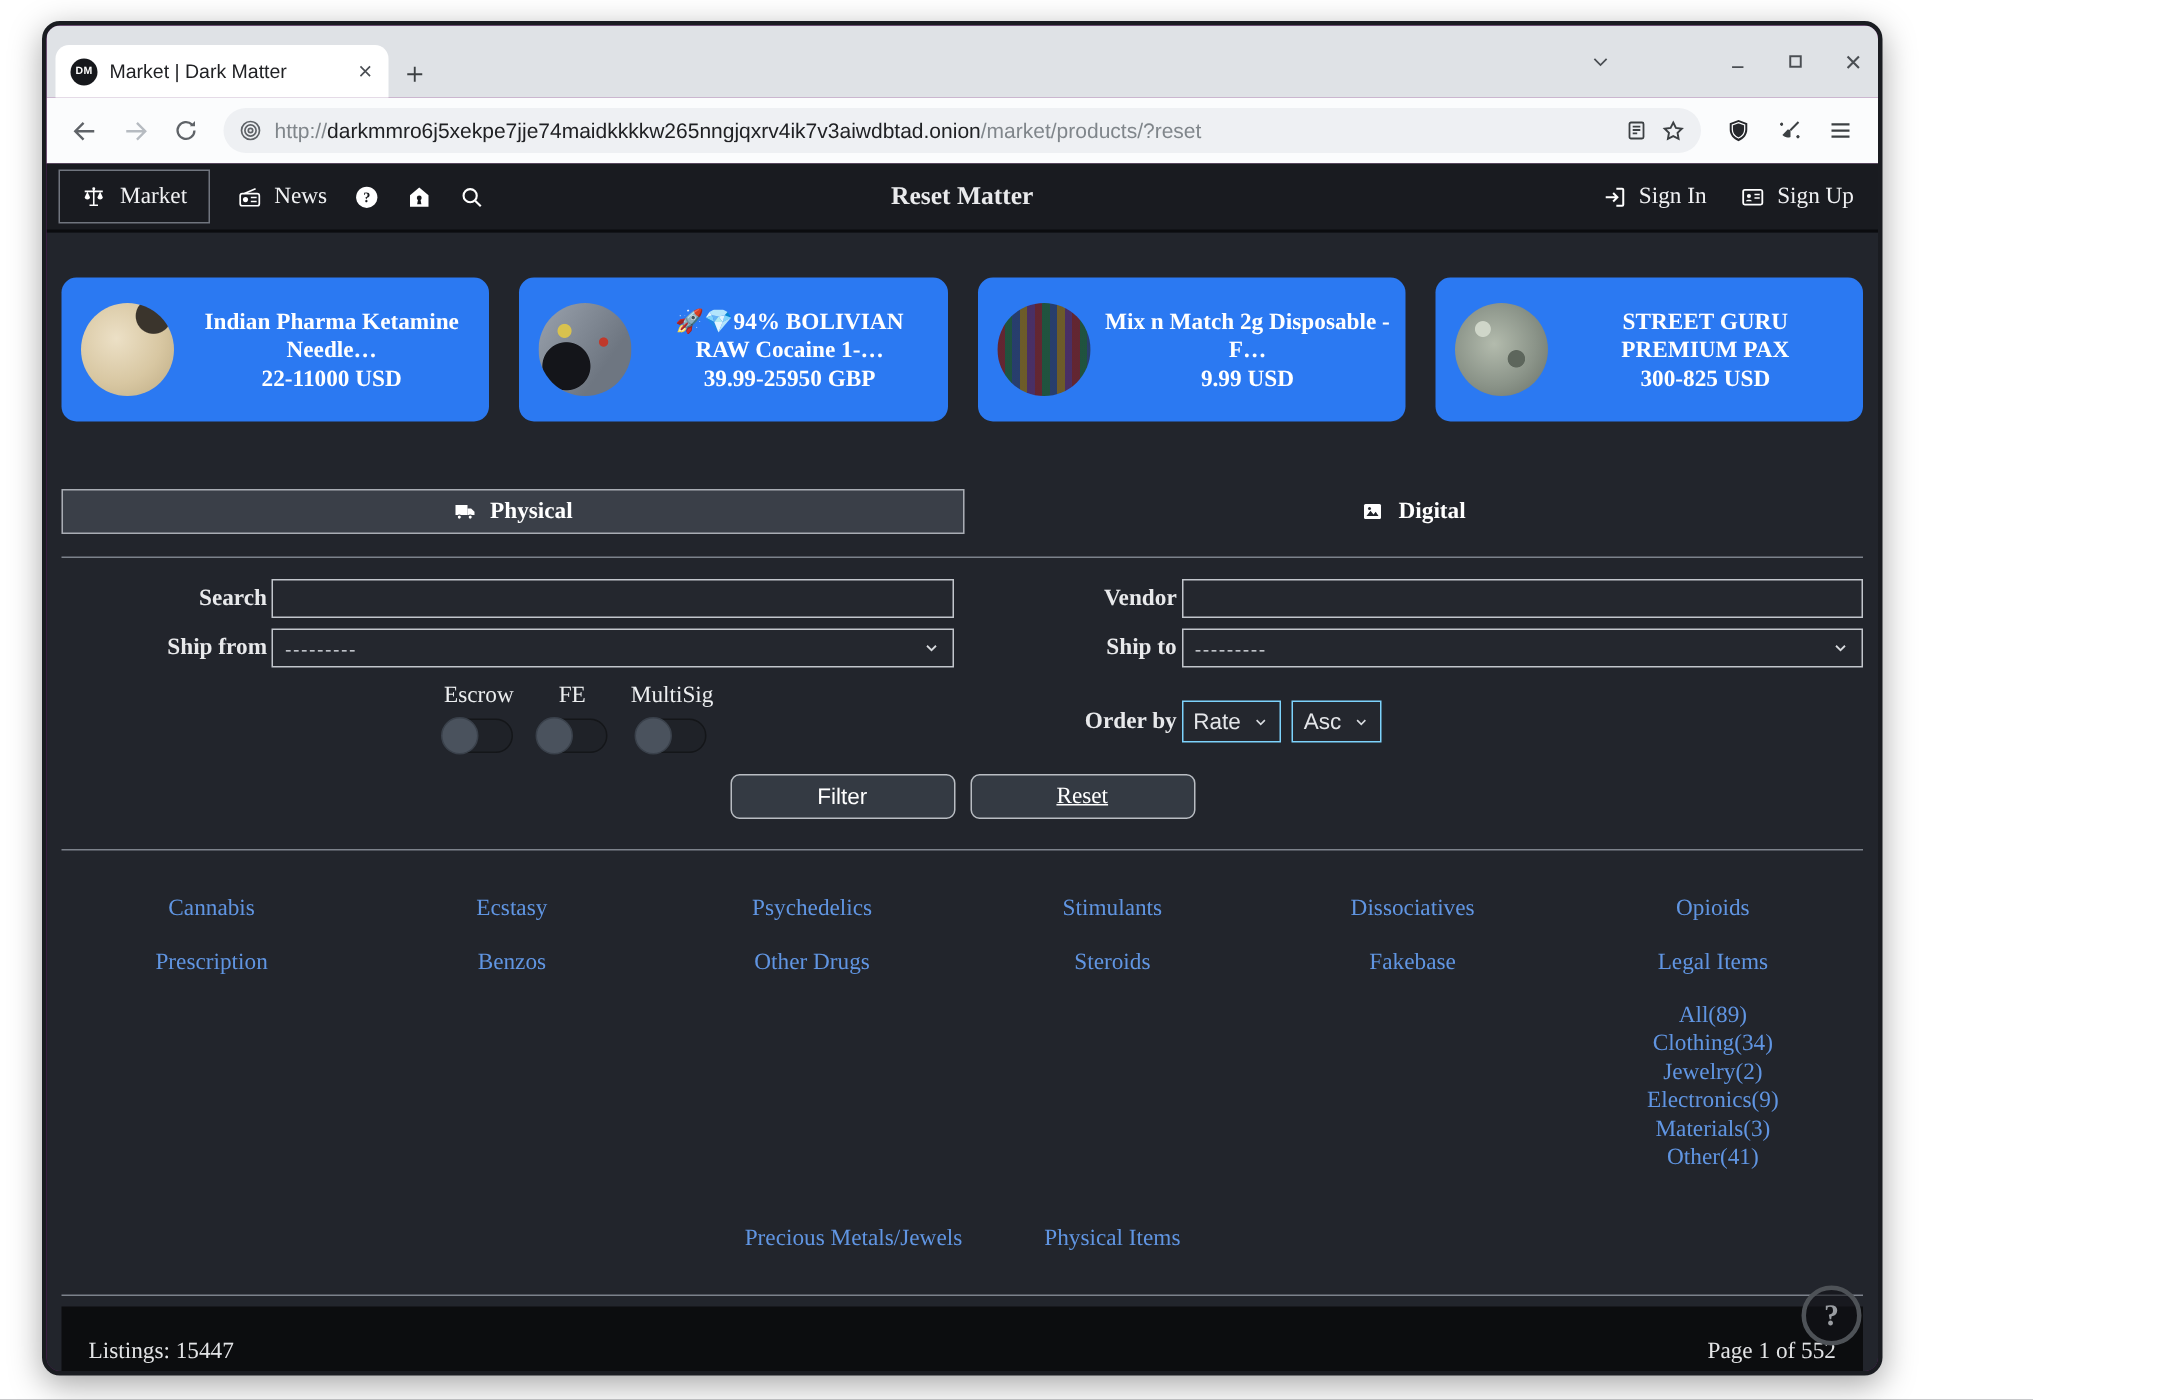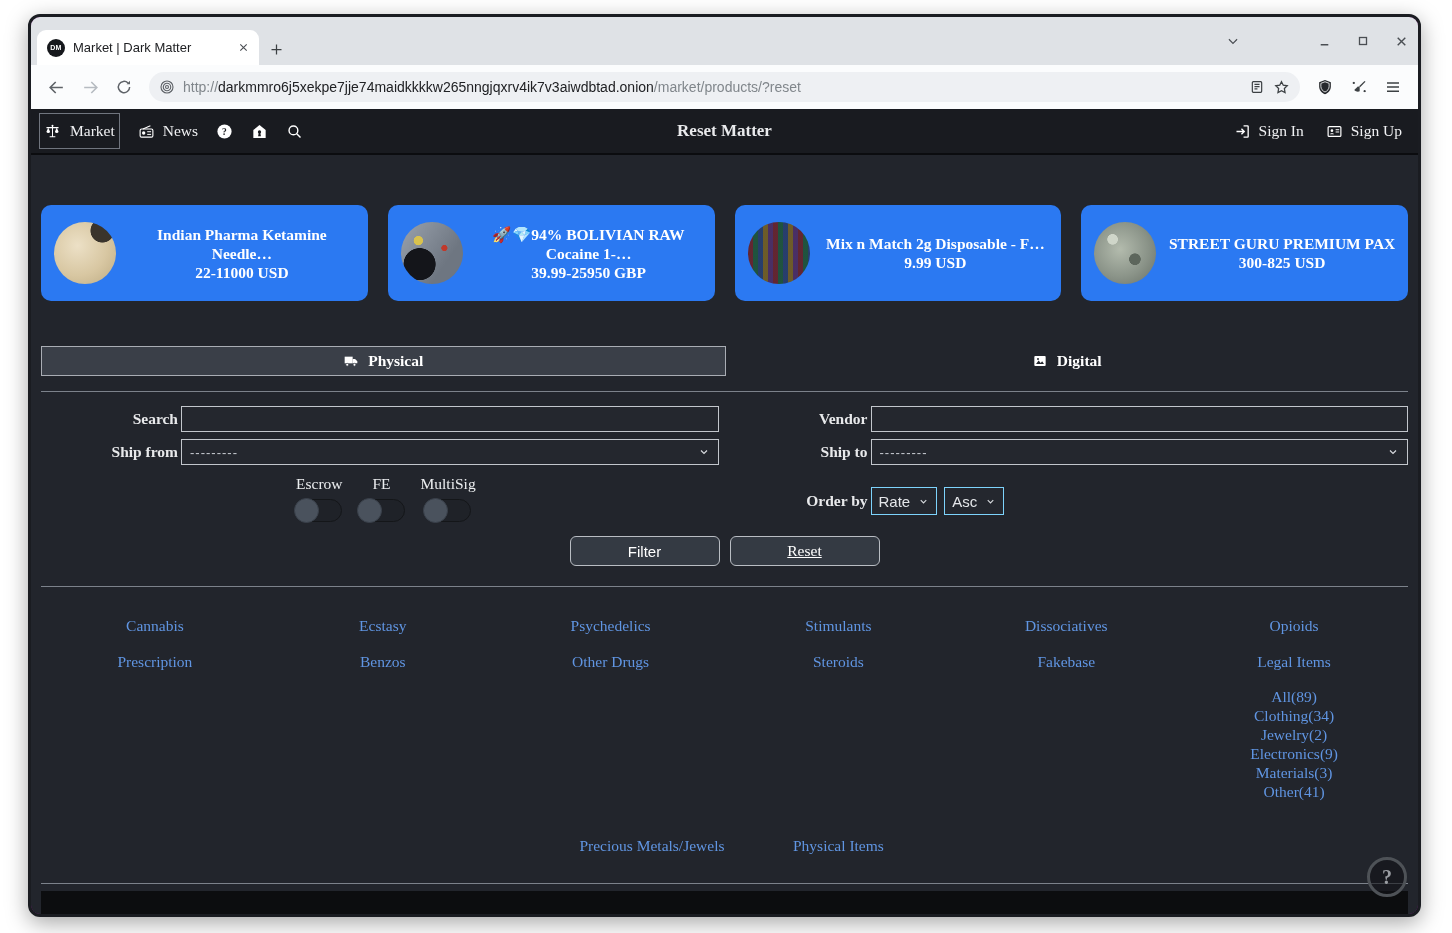--- a/index.html
+++ b/index.html
@@ -1,18 +1,18 @@
 <!DOCTYPE html>
 <html><head>
 <meta charset="utf-8">
 <style>
   * { margin:0; padding:0; box-sizing:border-box; }
   html,body { width:1452px; height:933px; background:#ffffff; font-family:"Liberation Serif", serif; }
   .window {
-    position:absolute; left:28px; top:14px; width:1393px; height:903px;
+    position:absolute; left:28px; top:14px; width:1227px; height:903px;
     border:3px solid #1a1c21; border-radius:12px; overflow:hidden;
     background:#701a75; box-shadow:0 6px 22px rgba(0,0,0,.35);
   }
   
   .tabstrip { height:48px; background:#dfe2e6; display:flex; align-items:flex-end; padding:0 6px; position:relative; }
   .tab {
     width:222px; height:35px; background:#ffffff; border-radius:9px 9px 0 0;
     display:flex; align-items:center; padding:0 10px; gap:8px;
     font-family:"Liberation Sans", sans-serif; font-size:13px; color:#202124;
   }
@@ -34,28 +34,28 @@
     font-family:"Liberation Sans", sans-serif; font-size:14px;
   }
   .url-text { flex:1; white-space:nowrap; overflow:hidden; color:#80868b; }
   .url-text .host { color:#202124; }
   .toolbar .right-ic { width:30px; height:30px; display:flex; align-items:center; justify-content:center; color:#3c4043; }
   
   .site { height:calc(100% - 92px); background:#22252c; color:#e8e9eb; position:relative; overflow:hidden; }
   .site-nav { height:46px; background:#191b20; border-bottom:2px solid #0b0c0f;
     display:flex; align-items:center; padding:0 8px; gap:18px; }
   .market-box { display:flex; align-items:center; gap:9px; border:1px solid #70757e;
-    padding:8px 4px; font-size:15.5px; color:#f0f1f3; }
+    padding:8px 14px; font-size:15.5px; color:#f0f1f3; }
   .nav-item { display:flex; align-items:center; gap:8px; font-size:15.5px; color:#f0f1f3; }
   .nav-ic { display:inline-flex; color:#fff; }
   .site-title { position:absolute; left:0; right:0; text-align:center; font-weight:bold; font-size:17px; color:#e9eaec; pointer-events:none; }
   .nav-right { margin-left:auto; display:flex; align-items:flex-start; gap:22px; padding-right:8px; }
   .main { padding:30px 10px 0; }
   
-  .cards { display:flex; gap:20px;margin-top:20px; }
+  .cards { display:flex; gap:20px; }
   .card { flex:1; background:#2b79f2; border-radius:10px; display:flex; align-items:center;
     padding:17px 10px 17px 13px; color:#fff; }
   .cards { align-items:center; }
   .card-img { width:62px; height:62px; border-radius:50%; flex:0 0 auto; margin-right:10px; }
   .img-ketamine { background:
       radial-gradient(circle at 78% 14%, #3a342c 16%, rgba(0,0,0,0) 17%),
       radial-gradient(circle at 38% 38%, #ece0c6, #d8c7a2 55%, #bcaa82 100%); }
   .img-cocaine { background:
       radial-gradient(circle at 30% 68%, #14151a 26%, rgba(0,0,0,0) 27%),
       radial-gradient(circle at 28% 30%, #d9c24e 7%, rgba(0,0,0,0) 8%),

